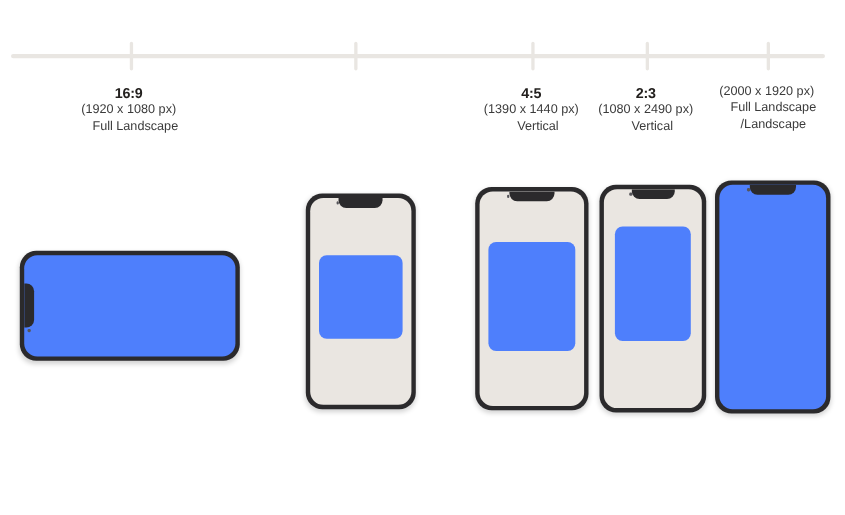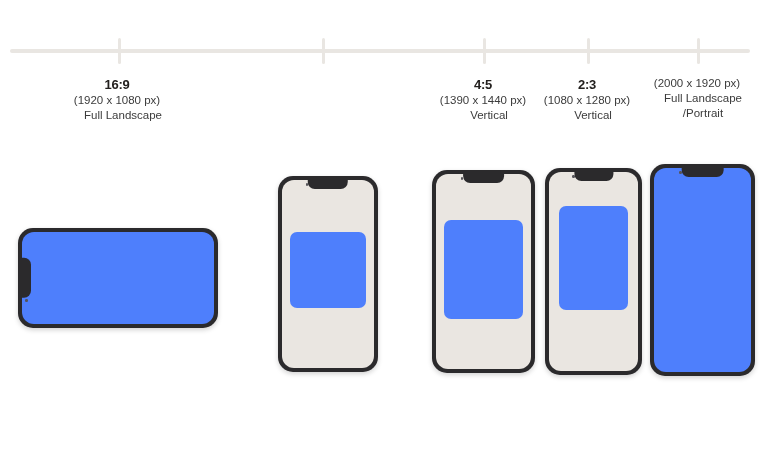--- a/index.html
+++ b/index.html
@@ -151,28 +151,28 @@
 
 
   <div class="label-group" style="left:483px; transform:translateX(-50%)">
     <div class="label-ratio">4:5</div>
     <div class="label-dims">(1390 x 1440 px)</div>
     <div class="label-desc">Vertical</div>
   </div>
 
   <div class="label-group" style="left:587px; transform:translateX(-50%)">
     <div class="label-ratio">2:3</div>
-    <div class="label-dims">(1080 x 1280 px)</div>
+    <div class="label-dims">(1080 x 2490 px)</div>
     <div class="label-desc">Vertical</div>
   </div>
 
   <div class="label-group" style="left:697px; transform:translateX(-50%)">
     <div class="label-dims">(2000 x 1920 px)</div>
     <div class="label-desc">Full Landscape</div>
-    <div class="label-desc">/Portrait</div>
+    <div class="label-desc">/Landscape</div>
   </div>
 
 </div>
 
 <div id="phones">
 
   <div class="phone" style="left:18px; top:228px; width:200px; height:100px; border-radius:15px; padding:4px;">
     <div class="phone-screen" style="left:4px; top:4px; width:192px; height:92px; border-radius:12px; background:#4e7ffc;">
       <div class="notch" style="left:0; top:50%; transform:translateY(-50%); width:9px; height:44%;
                   border-top-right-radius:7px; border-bottom-right-radius:7px;"></div>

